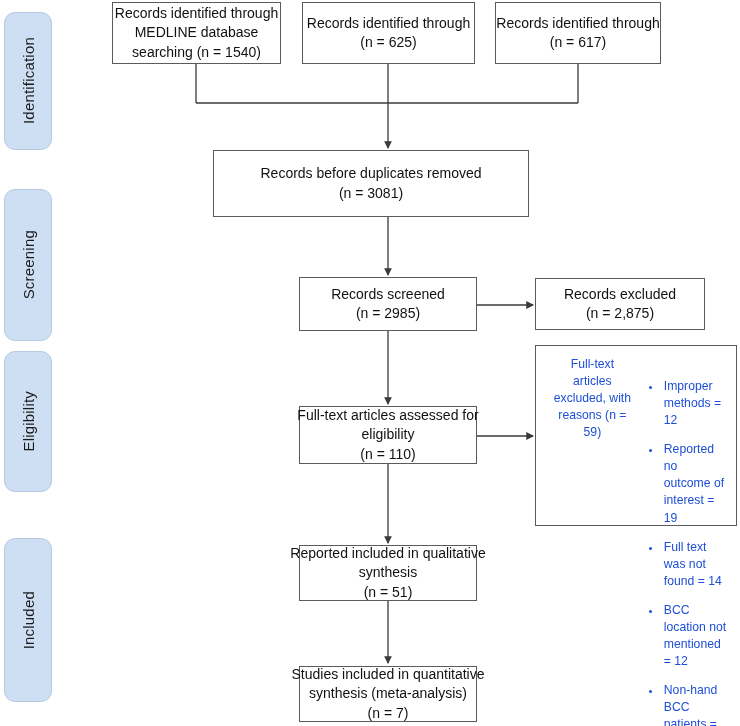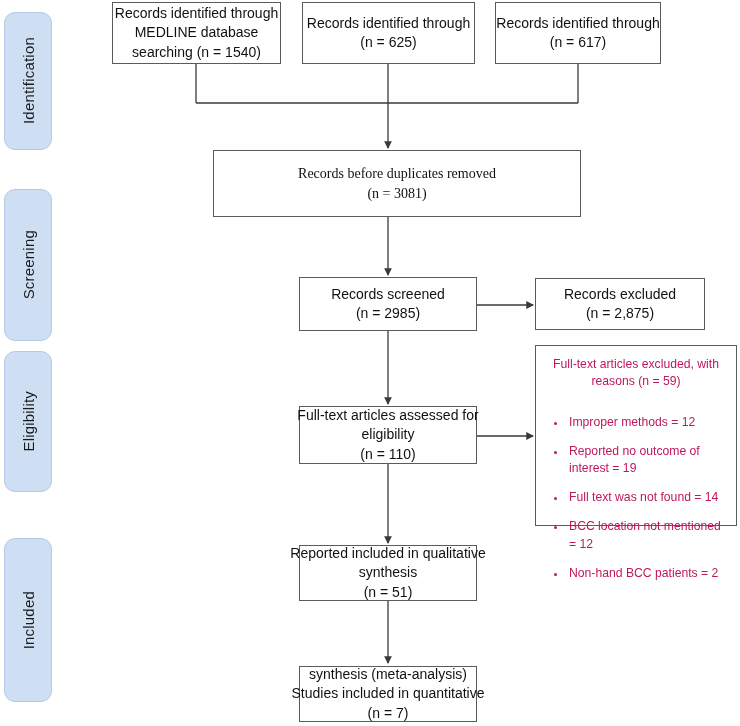--- a/index.html
+++ b/index.html
@@ -61,25 +61,25 @@
   }
   .flow-box .line { display: block; white-space: nowrap; }
 
   
   .reasons-box {
     position: absolute;
     box-sizing: border-box;
     background: #ffffff;
     border: 1px solid #5b5b5b;
     font-size: 12.2px;
-    color: #be185d;
+    color: #1d4ed8;
     line-height: 1.4;
     padding: 8px 9px 8px 9px;
     display: flex;
-    flex-direction: column;
+    flex-direction: row;
   }
   .reasons-box .reasons-head {
     text-align: center;
     margin: 2px 6px 0 6px;
   }
   .reasons-box ul {
     margin: 12px 0 0 0;
     padding-left: 22px;
     list-style-type: disc;
   }
@@ -156,21 +156,21 @@
   <div class="flow-box" style="left:302px; top:2px; width:173px; height:62px;">
     <span class="line">Records identified through</span>
     <span class="line">(n = 625)</span>
   </div>
 
   <div class="flow-box" style="left:495px; top:2px; width:166px; height:62px;">
     <span class="line">Records identified through</span>
     <span class="line">(n = 617)</span>
   </div>
 
-  <div class="flow-box" style="left:213px; top:150px; width:368px; height:67px;font-family:Liberation Serif, serif;">
+  <div class="flow-box" style="left:213px; top:150px; width:316px; height:67px;">
     <span class="line">Records before duplicates removed</span>
     <span class="line">(n = 3081)</span>
   </div>
 
   <div class="flow-box" style="left:299px; top:277px; width:178px; height:54px;">
     <span class="line">Records screened</span>
     <span class="line">(n = 2985)</span>
   </div>
 
   <div class="flow-box" style="left:535px; top:278px; width:170px; height:52px;">
@@ -198,18 +198,18 @@
     </ul>
   </div>
 
   <div class="flow-box" style="left:299px; top:545px; width:178px; height:56px;">
     <span class="line">Reported included in qualitative</span>
     <span class="line">synthesis</span>
     <span class="line">(n = 51)</span>
   </div>
 
   <div class="flow-box" style="left:299px; top:666px; width:178px; height:56px;">
+    <span class="line">Studies included in quantitative</span>
     <span class="line">synthesis (meta-analysis)</span>
-    <span class="line">Studies included in quantitative</span>
     <span class="line">(n = 7)</span>
   </div>
 
 </div>
 
 </body></html>

